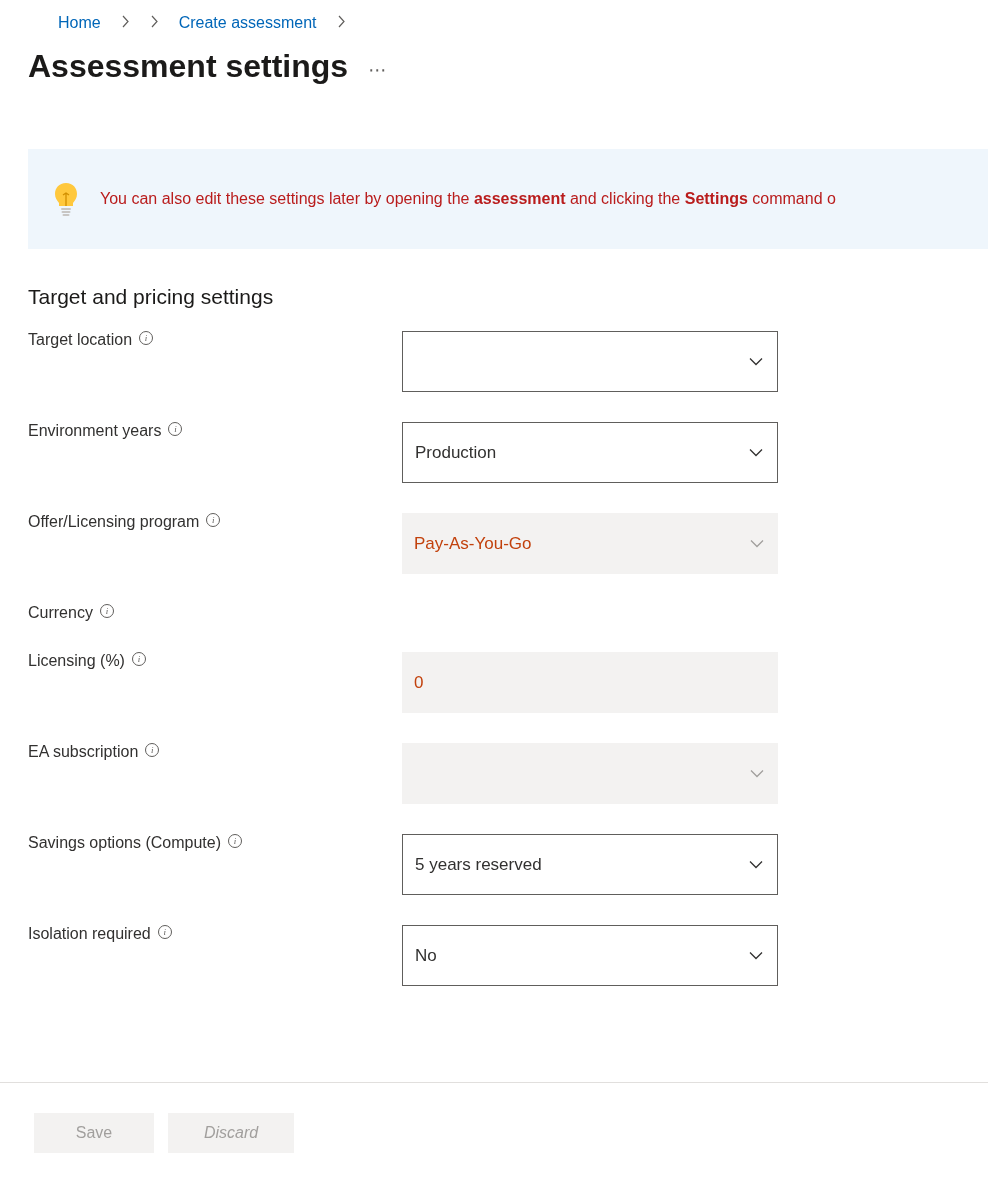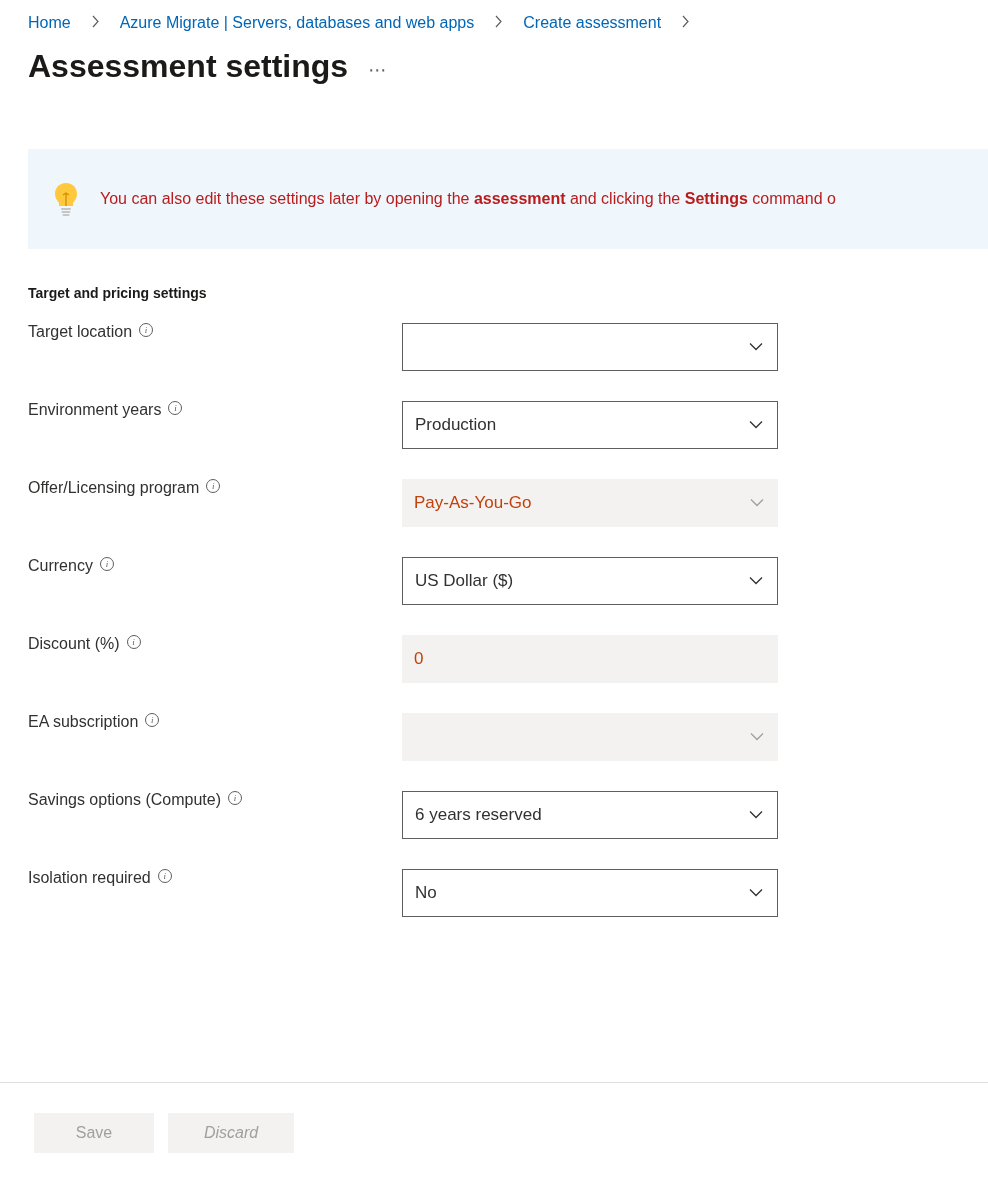--- a/index.html
+++ b/index.html
@@ -12,20 +12,21 @@
       height: 1183px;
       position: relative;
     }
     
     .breadcrumb {
       display: flex;
       align-items: center;
       padding: 14px 28px 0 28px;
       font-size: 16px;
       gap: 20px;
+      margin-left: 30px;
     }
     .breadcrumb a {
       color: #0066b8;
       text-decoration: none;
       cursor: pointer;
     }
     .breadcrumb-sep {
       color: #605e5c;
       font-size: 16px;
     }
@@ -66,22 +67,22 @@
       height: 36px;
       display: flex;
       align-items: center;
       justify-content: center;
     }
     
     .content {
       padding: 36px 28px 0 28px;
     }
     .section-heading {
-      font-size: 14px;
-      font-weight: 700;
+      font-size: 21px;
+      font-weight: 400;
       color: #1b1a19;
       margin-bottom: 22px;
     }
     
     .form-row {
       display: flex;
       align-items: flex-start;
       margin-bottom: 30px;
     }
     .form-label {
@@ -104,21 +105,21 @@
       font-size: 9px;
       font-family: Georgia, serif;
       font-style: italic;
       color: #605e5c;
       cursor: pointer;
       flex-shrink: 0;
     }
     
     .dropdown, .text-input {
       width: 376px;
-      height: 48px;
+      height: 61px;
       border: 1px solid #605e5c;
       background: #ffffff;
       padding: 0 40px 0 12px;
       font-size: 17px;
       color: #323130;
       position: relative;
       display: flex;
       align-items: center;
       cursor: pointer;
     }
@@ -165,21 +166,20 @@
 </head>
 <body>
 
 <nav class="breadcrumb">
   <a>Home</a>
   <span class="breadcrumb-sep">
     <svg width="9" height="13" viewBox="0 0 9 13">
         <path d="M2 1 L7 6.5 L2 12" fill="none" stroke="#605e5c" stroke-width="1.2"></path>
       </svg>
   </span>
-  <a>Azure Migrate | Servers, databases and web apps</a>
   <span class="breadcrumb-sep">
     <svg width="9" height="13" viewBox="0 0 9 13">
         <path d="M2 1 L7 6.5 L2 12" fill="none" stroke="#605e5c" stroke-width="1.2"></path>
       </svg>
   </span>
   <a>Create assessment</a>
   <span class="breadcrumb-sep">
     <svg width="9" height="13" viewBox="0 0 9 13">
         <path d="M2 1 L7 6.5 L2 12" fill="none" stroke="#605e5c" stroke-width="1.2"></path>
       </svg>
@@ -252,33 +252,25 @@
           </svg>
         </span>
     </div>
   </div>
 
   <div class="form-row">
     <div class="form-label">
       <span>Currency</span>
       <span class="info-icon">i</span>
     </div>
-    <div class="dropdown">
-      <span>US Dollar ($)</span>
-      <span class="chevron">
-          <svg width="14" height="9" viewBox="0 0 14 9">
-            <path d="M1 1 L7 7 L13 1" fill="none" stroke="#323130" stroke-width="1.3"></path>
-          </svg>
-        </span>
-    </div>
-  </div>
-
-  <div class="form-row">
-    <div class="form-label">
-      <span>Discount (%)</span>
+  </div>
+
+  <div class="form-row">
+    <div class="form-label">
+      <span>Licensing (%)</span>
       <span class="info-icon">i</span>
     </div>
     <div class="text-input disabled">
       <span>0</span>
     </div>
   </div>
 
   <div class="form-row">
     <div class="form-label">
       <span>EA subscription</span>
@@ -293,21 +285,21 @@
         </span>
     </div>
   </div>
 
   <div class="form-row">
     <div class="form-label">
       <span>Savings options (Compute)</span>
       <span class="info-icon">i</span>
     </div>
     <div class="dropdown">
-      <span>6 years reserved</span>
+      <span>5 years reserved</span>
       <span class="chevron">
           <svg width="14" height="9" viewBox="0 0 14 9">
             <path d="M1 1 L7 7 L13 1" fill="none" stroke="#323130" stroke-width="1.3"></path>
           </svg>
         </span>
     </div>
   </div>
 
   <div class="form-row">
     <div class="form-label">

